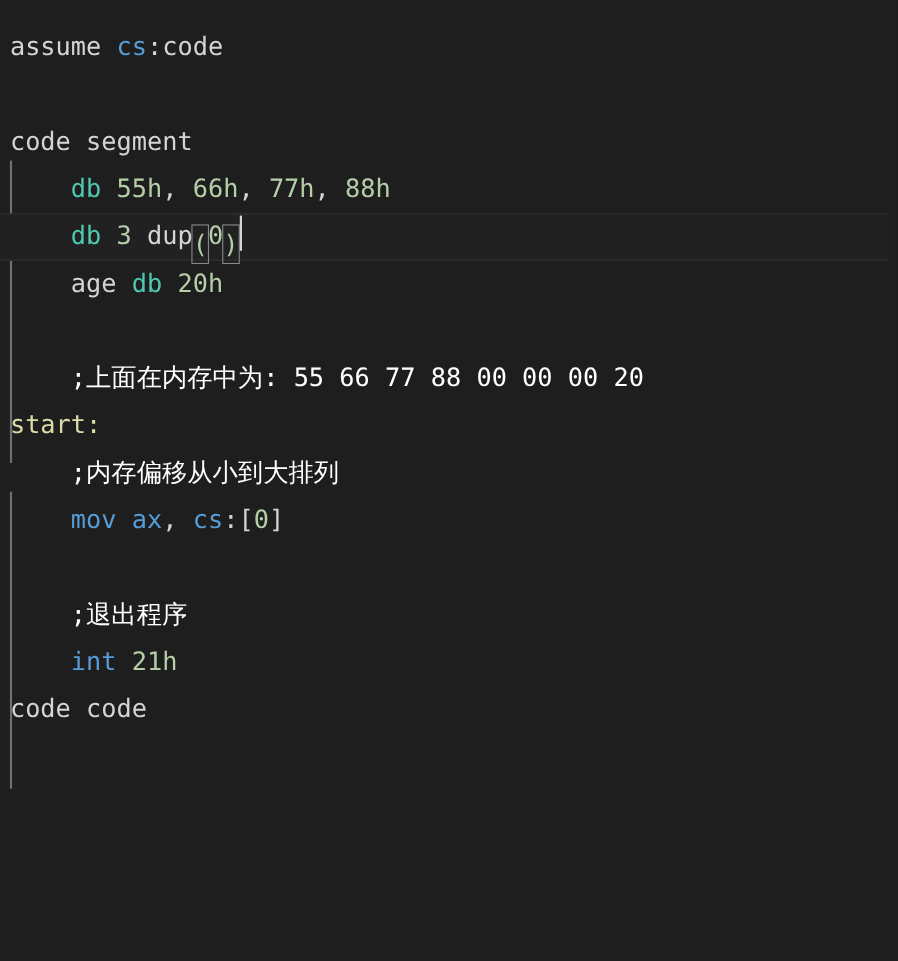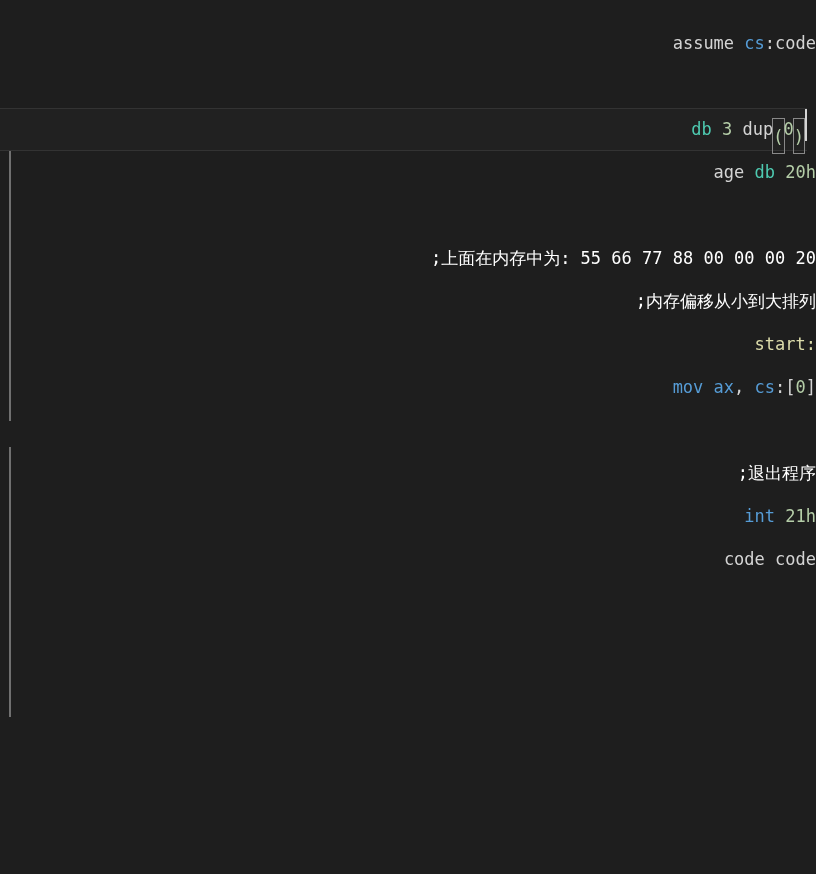--- a/index.html
+++ b/index.html
@@ -32,27 +32,26 @@
     z-index: 1;
   }
   .indent-guide.g1 { top: 146px; height: 275px; }
   .indent-guide.g2 { top: 447px; height: 270px; }
 
   
   .line {
     position: relative;
     height: 43px;
     line-height: 43px;
-    font-size: 17px;
+    font-size: 23px;
     letter-spacing: 0px;
     white-space: pre;
     padding-left: 9px;
     color: #d4d4d4;
     z-index: 2;
-    text-align: right;
   }
 
   .line.current {
     background: #212121;
     border-top: 1px solid #333333;
     border-bottom: 1px solid #333333;
     height: 43px;
     line-height: 41px;
     margin-left: -9px;
     padding-left: 18px;
@@ -94,26 +93,28 @@
 </style>
 </head>
 <body>
 
 <div id="editor">
   <div class="indent-guide g1"></div>
   <div class="indent-guide g2"></div>
   <div id="code-root">
       <div class="line"><span class="t-plain">assume </span><span class="t-keyword">cs</span><span class="t-plain">:code</span></div>
       <div class="line">&nbsp;</div>
+      <div class="line"><span class="t-plain">code segment</span></div>
+      <div class="line"><span class="indent">    </span><span class="t-type">db</span><span class="t-number"> 55h</span><span class="t-plain">,</span><span class="t-number"> 66h</span><span class="t-plain">,</span><span class="t-number"> 77h</span><span class="t-plain">,</span><span class="t-number"> 88h</span></div>
       <div class="line current"><span class="indent">    </span><span class="t-type">db</span><span class="t-plain"> </span><span class="t-number">3</span><span class="t-plain"> dup</span><span class="bracket-match">(</span><span class="t-number">0</span><span class="bracket-match">)</span><span class="caret"></span></div>
       <div class="line"><span class="indent">    </span><span class="t-plain">age </span><span class="t-type">db</span><span class="t-number"> 20h</span></div>
       <div class="line">&nbsp;</div>
       <div class="line"><span class="indent">    </span><span class="t-comment">;上面在内存中为: 55 66 77 88 00 00 00 20</span></div>
+      <div class="line"><span class="t-label">start:</span></div>
       <div class="line"><span class="indent">    </span><span class="t-comment">;内存偏移从小到大排列</span></div>
-      <div class="line"><span class="t-label">start:</span></div>
       <div class="line"><span class="indent">    </span><span class="t-keyword">mov ax</span><span class="t-plain">, </span><span class="t-keyword">cs</span><span class="t-plain">:[</span><span class="t-number">0</span><span class="t-plain">]</span></div>
       <div class="line">&nbsp;</div>
       <div class="line"><span class="indent">    </span><span class="t-comment">;退出程序</span></div>
       <div class="line"><span class="indent">    </span><span class="t-keyword">int</span><span class="t-number"> 21h</span></div>
       <div class="line"><span class="t-plain">code code</span></div>
       <div class="line">&nbsp;</div>
     </div>
 </div>
 
 </body></html>

